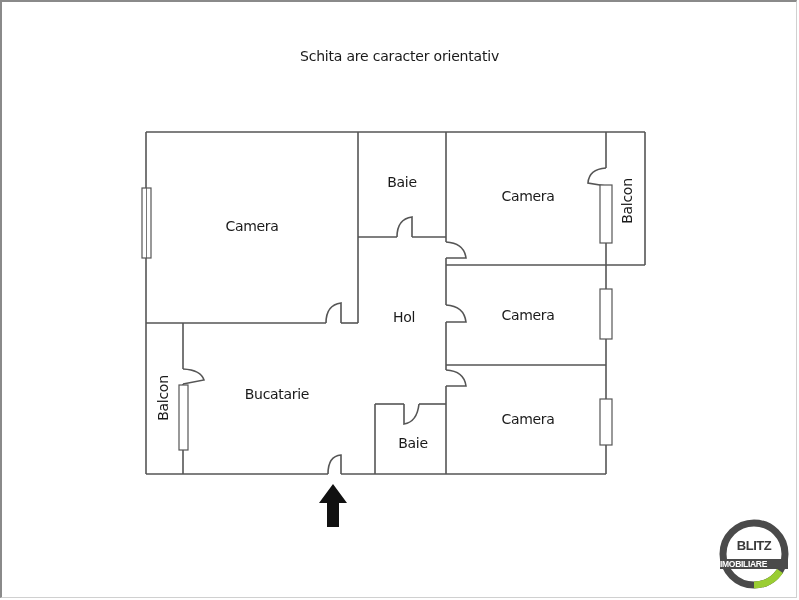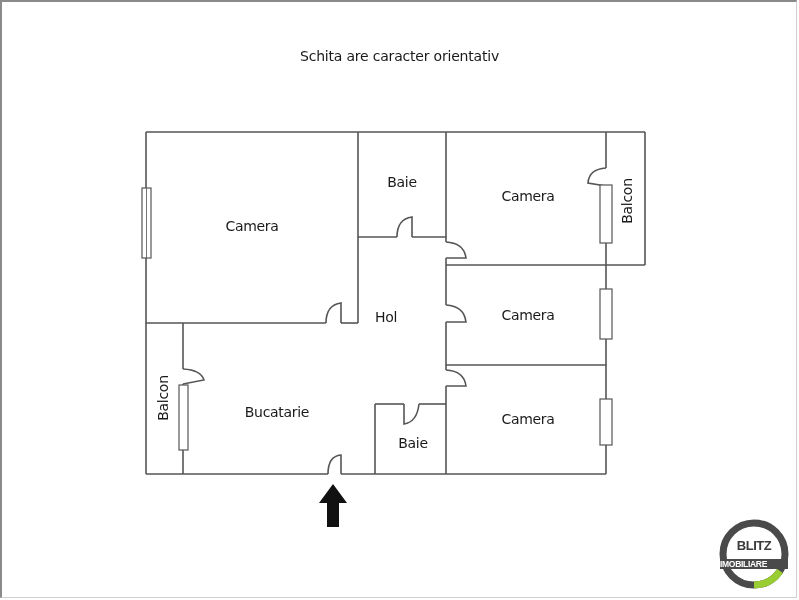--- a/index.html
+++ b/index.html
@@ -75,24 +75,24 @@
     <rect x="179" y="385" width="9" height="65"></rect>
   </g>
 
   <path d="M333 484 L347 503 L339 503 L339 527 L327 527 L327 503 L319 503 Z" fill="#111"></path>
 </svg>
 
 <div class="label" style="left:252px; top:226px;">Camera</div>
 <div class="label" style="left:402px; top:182px;">Baie</div>
 <div class="label" style="left:528px; top:196px;">Camera</div>
 <div class="label vert" style="left:627px; top:201px;">Balcon</div>
-<div class="label" style="left:386px; top:317px;">Hol</div>
+<div class="label" style="left:404px; top:317px;">Hol</div>
 <div class="label" style="left:528px; top:315px;">Camera</div>
 <div class="label vert" style="left:163px; top:398px;">Balcon</div>
-<div class="label" style="left:277px; top:412px;">Bucatarie</div>
+<div class="label" style="left:277px; top:394px;">Bucatarie</div>
 <div class="label" style="left:413px; top:443px;">Baie</div>
 <div class="label" style="left:528px; top:419px;">Camera</div>
 
 <div class="logo">
   <svg width="72" height="72">
     <circle cx="36" cy="36" r="31" fill="none" stroke="#4a4a4a" stroke-width="7"></circle>
     <path d="M62 53 A31 31 0 0 1 36 67" fill="none" stroke="#9acd32" stroke-width="7"></path>
   </svg>
   <div class="logo-text1">BLITZ</div>
   <div class="logo-text2">IMOBILIARE</div>

